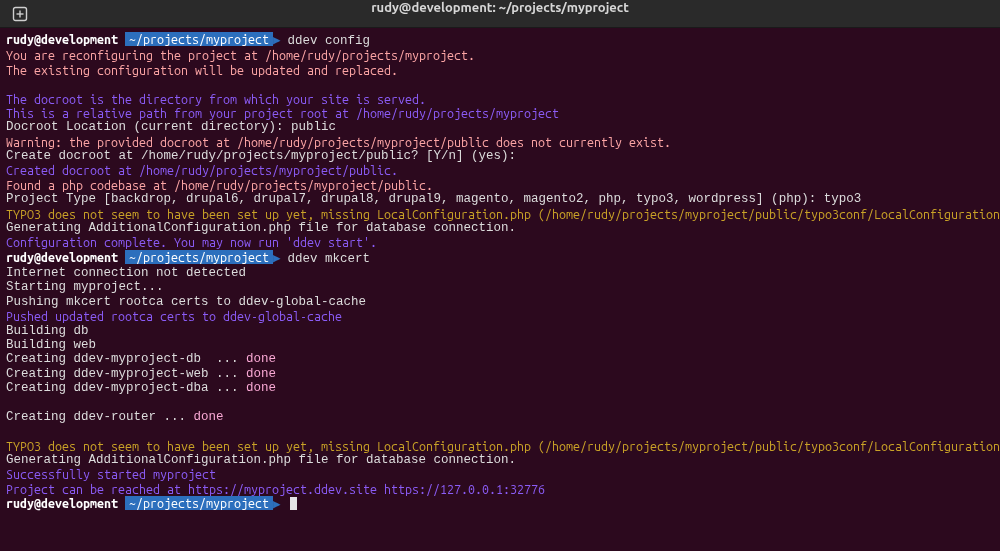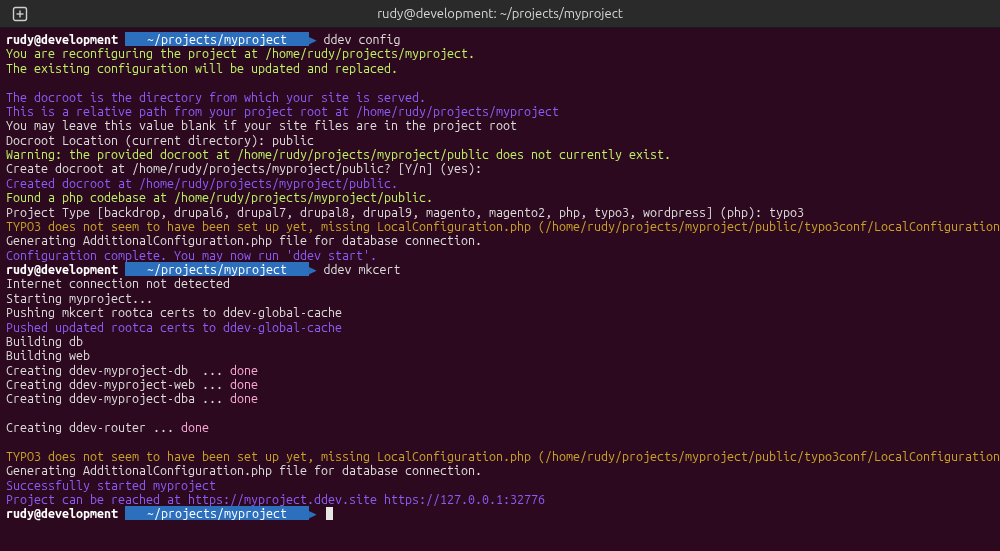--- a/index.html
+++ b/index.html
@@ -10,25 +10,24 @@
     line-height: 1.15;
     width: 1000px;
     height: 551px;
     overflow: hidden;
     color: #e6e6e6;
   }
   .titlebar {
     background: #2a2a2a;
     height: 28px;
     display: flex;
-    align-items: center;
     color: #d7d7d7;
     font-family: Ubuntu, -apple-system, sans-serif;
     font-size: 13px;
-    font-weight: 400;
+    font-weight: 700;
     position: relative;
     border-bottom: 1px solid #1a1a1a;
   }
   .titlebar .icon-box {
     width: 28px;
     height: 28px;
     display: flex;
     align-items: center;
     justify-content: center;
     margin-left: 6px;
@@ -39,30 +38,30 @@
     text-align: center;
     pointer-events: none;
   }
   .term {
     padding: 4px 6px;
     background: #2c091e;
     height: calc(551px - 28px);
     overflow: hidden;
   }
   .line { white-space: pre; }
-  .plain  { color: #dcdcdc; }
+  .plain  { color: #dcdcdc; font-family: Liberation Mono, monospace; }
   .teal   { color: #8b5cf6; }
   .green  { color: #f9a8d4; }
   .yellow { color: #c9a227; }
-  .gold   { color: #bef264; }
+  .gold   { color: #fca5a5; }
   .prompt-user { color: #ffffff; font-weight: bold; }
   .prompt-path {
     background: #2c6fbd;
     color: #ffffff;
-    padding: 0 22px;
+    padding: 0 4px;
     text-align: center;
   }
   .prompt-arrow { color: #2c6fbd; }
   .cursor {
     display: inline-block;
     width: 7px;
     height: 13px;
     background: #e6e6e6;
     vertical-align: text-bottom;
     margin-left: 2px;
@@ -84,21 +83,20 @@
 </div>
 
 <div class="term">
 
   <div class="line"><span class="prompt-user">rudy@development</span> <span class="prompt-path">~/projects/myproject</span><span class="prompt-arrow">▶</span> <span class="plain">ddev config</span></div>
   <div class="line gold">You are reconfiguring the project at /home/rudy/projects/myproject.</div>
   <div class="line gold"><span>The existing configuration will be updated and replaced.</span></div>
   <div class="line">&nbsp;</div>
   <div class="line teal">The docroot is the directory from which your site is served.</div>
   <div class="line teal">This is a relative path from your project root at /home/rudy/projects/myproject</div>
-  <div class="line plain">You may leave this value blank if your site files are in the project root</div>
   <div class="line plain">Docroot Location (current directory): public</div>
   <div class="line gold">Warning: the provided docroot at /home/rudy/projects/myproject/public does not currently exist.</div>
   <div class="line plain">Create docroot at /home/rudy/projects/myproject/public? [Y/n] (yes):</div>
   <div class="line teal">Created docroot at /home/rudy/projects/myproject/public.</div>
   <div class="line gold">Found a php codebase at /home/rudy/projects/myproject/public.</div>
   <div class="line plain">Project Type [backdrop, drupal6, drupal7, drupal8, drupal9, magento, magento2, php, typo3, wordpress] (php): typo3</div>
   <div class="line yellow">TYPO3 does not seem to have been set up yet, missing LocalConfiguration.php (/home/rudy/projects/myproject/public/typo3conf/LocalConfiguration.php)</div>
   <div class="line plain">Generating AdditionalConfiguration.php file for database connection.</div>
   <div class="line teal">Configuration complete. You may now run 'ddev start'.</div>
 

